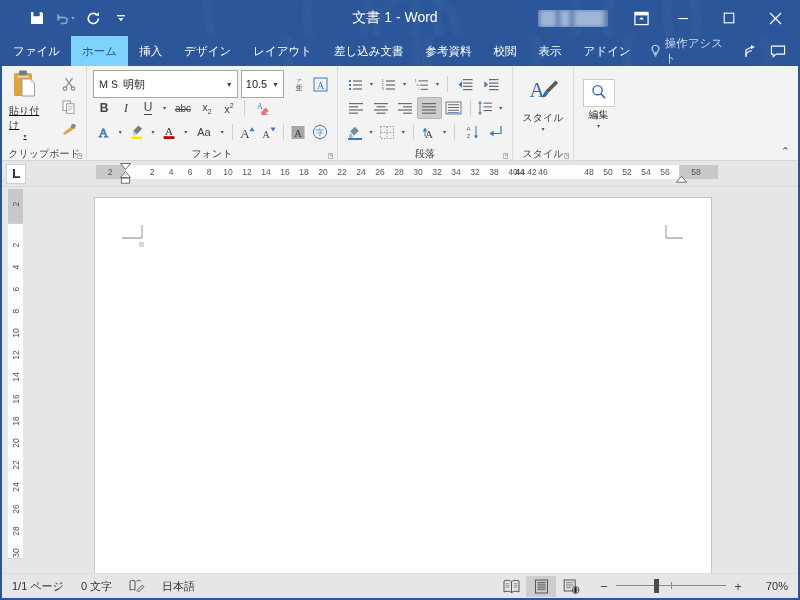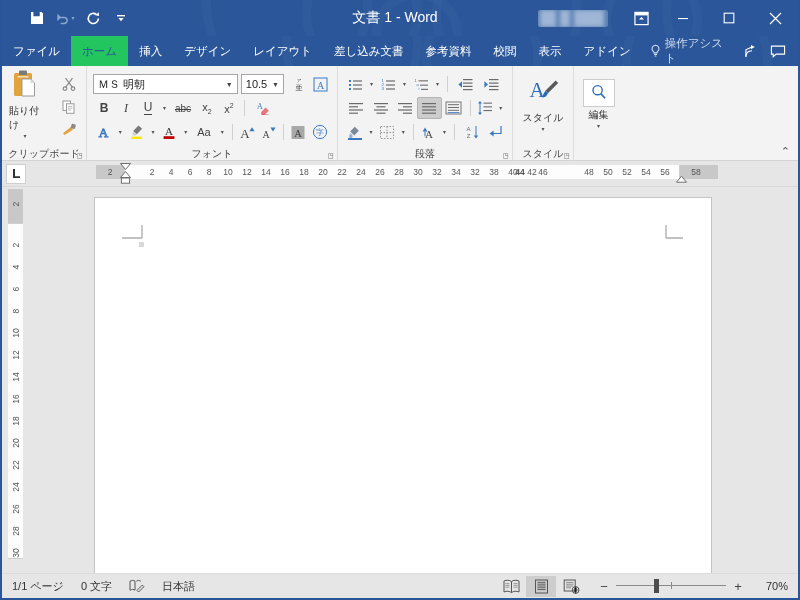--- a/index.html
+++ b/index.html
@@ -30,21 +30,21 @@
                background:#5b7fb3; }
   .user-blur span { position:absolute; top:0; bottom:0; background:#9fb6d6; filter:blur(2px); }
   .ribbon-opts { width:38px; height:30px; display:flex; align-items:center; justify-content:center; color:#fff; }
   .wbtn { width:46px; height:36px; display:flex; align-items:center; justify-content:center; color:#fff; font-size:13px; }
 
   
   .tabbar { height:30px; background:#2b579a; display:flex; align-items:flex-end; position:relative; flex:0 0 30px; }
   .tabbar .tb-texture i { border-color: rgba(255,255,255,.04); }
   .tab { height:30px; padding:0 11px; display:flex; align-items:center; color:#fff; font-size:11.5px;
          white-space:nowrap; position:relative; z-index:2; }
-  .tab.active { background:#22c55e; color:#2b579a; }
+  .tab.active { background:#7dd3fc; color:#2b579a; }
   .tab-right { margin-left:auto; display:flex; align-items:center; gap:2px; padding-right:8px; position:relative; z-index:2; }
   .tellme { display:flex; align-items:center; gap:4px; color:#cfdcef; font-size:11.5px; padding:0 8px; }
   .tab-ic { width:26px; height:26px; display:flex; align-items:center; justify-content:center; color:#fff; }
 
   
   .ribbon { background:#f3f3f3; height:95px; display:flex; position:relative; flex:0 0 95px;
             border-bottom:1px solid #d4d4d4; }
   .group { position:relative; display:flex; flex-direction:column; height:95px;
            padding:3px 2px 0 2px; }
   .group + .group { border-left:1px solid #dcdcdc; }
@@ -58,26 +58,26 @@
   .btn.sel { background:#cdcdcd; border-color:#b4b4b4; }
   .big { width:52px; height:66px; flex-direction:column; gap:1px; font-size:10.5px; }
   .sm { width:22px; height:22px; font-size:11px; }
   .sm.w { width:26px; }
   .cap { font-size:10px; color:#333; }
   .tri { font-size:6px; color:#555; line-height:1; }
   .dd { width:11px; height:22px; display:flex; align-items:center; justify-content:center; }
   .row { display:flex; align-items:center; gap:0px; height:22px; }
 
   
-  .clip-body { display:flex; gap:16px; }
+  .clip-body { display:flex; gap:16px;text-decoration:underline; }
   .clip-right { display:flex; flex-direction:column; gap:1px; padding-top:2px; }
 
   
   .fontbox, .sizebox {
-    height:20px; border:1px solid #a6a6a6; background:#fff; display:flex; align-items:center;
+    height:28px; border:1px solid #a6a6a6; background:#fff; display:flex; align-items:center;
     padding:0 2px 0 4px; font-size:11px; color:#222;
   }
   .fontbox { width:148px; }
   .sizebox { width:44px; margin-left:3px; }
   .boxcar { margin-left:auto; font-size:7px; color:#444; padding:0 2px; }
 
   
   .rulerwrap { height:26px; background:#e6e6e6; display:flex; align-items:stretch; flex:0 0 26px;
                border-bottom:1px solid #d9d9d9; }
   .tabsel { width:28px; display:flex; align-items:center; justify-content:center; background:#e6e6e6; }

